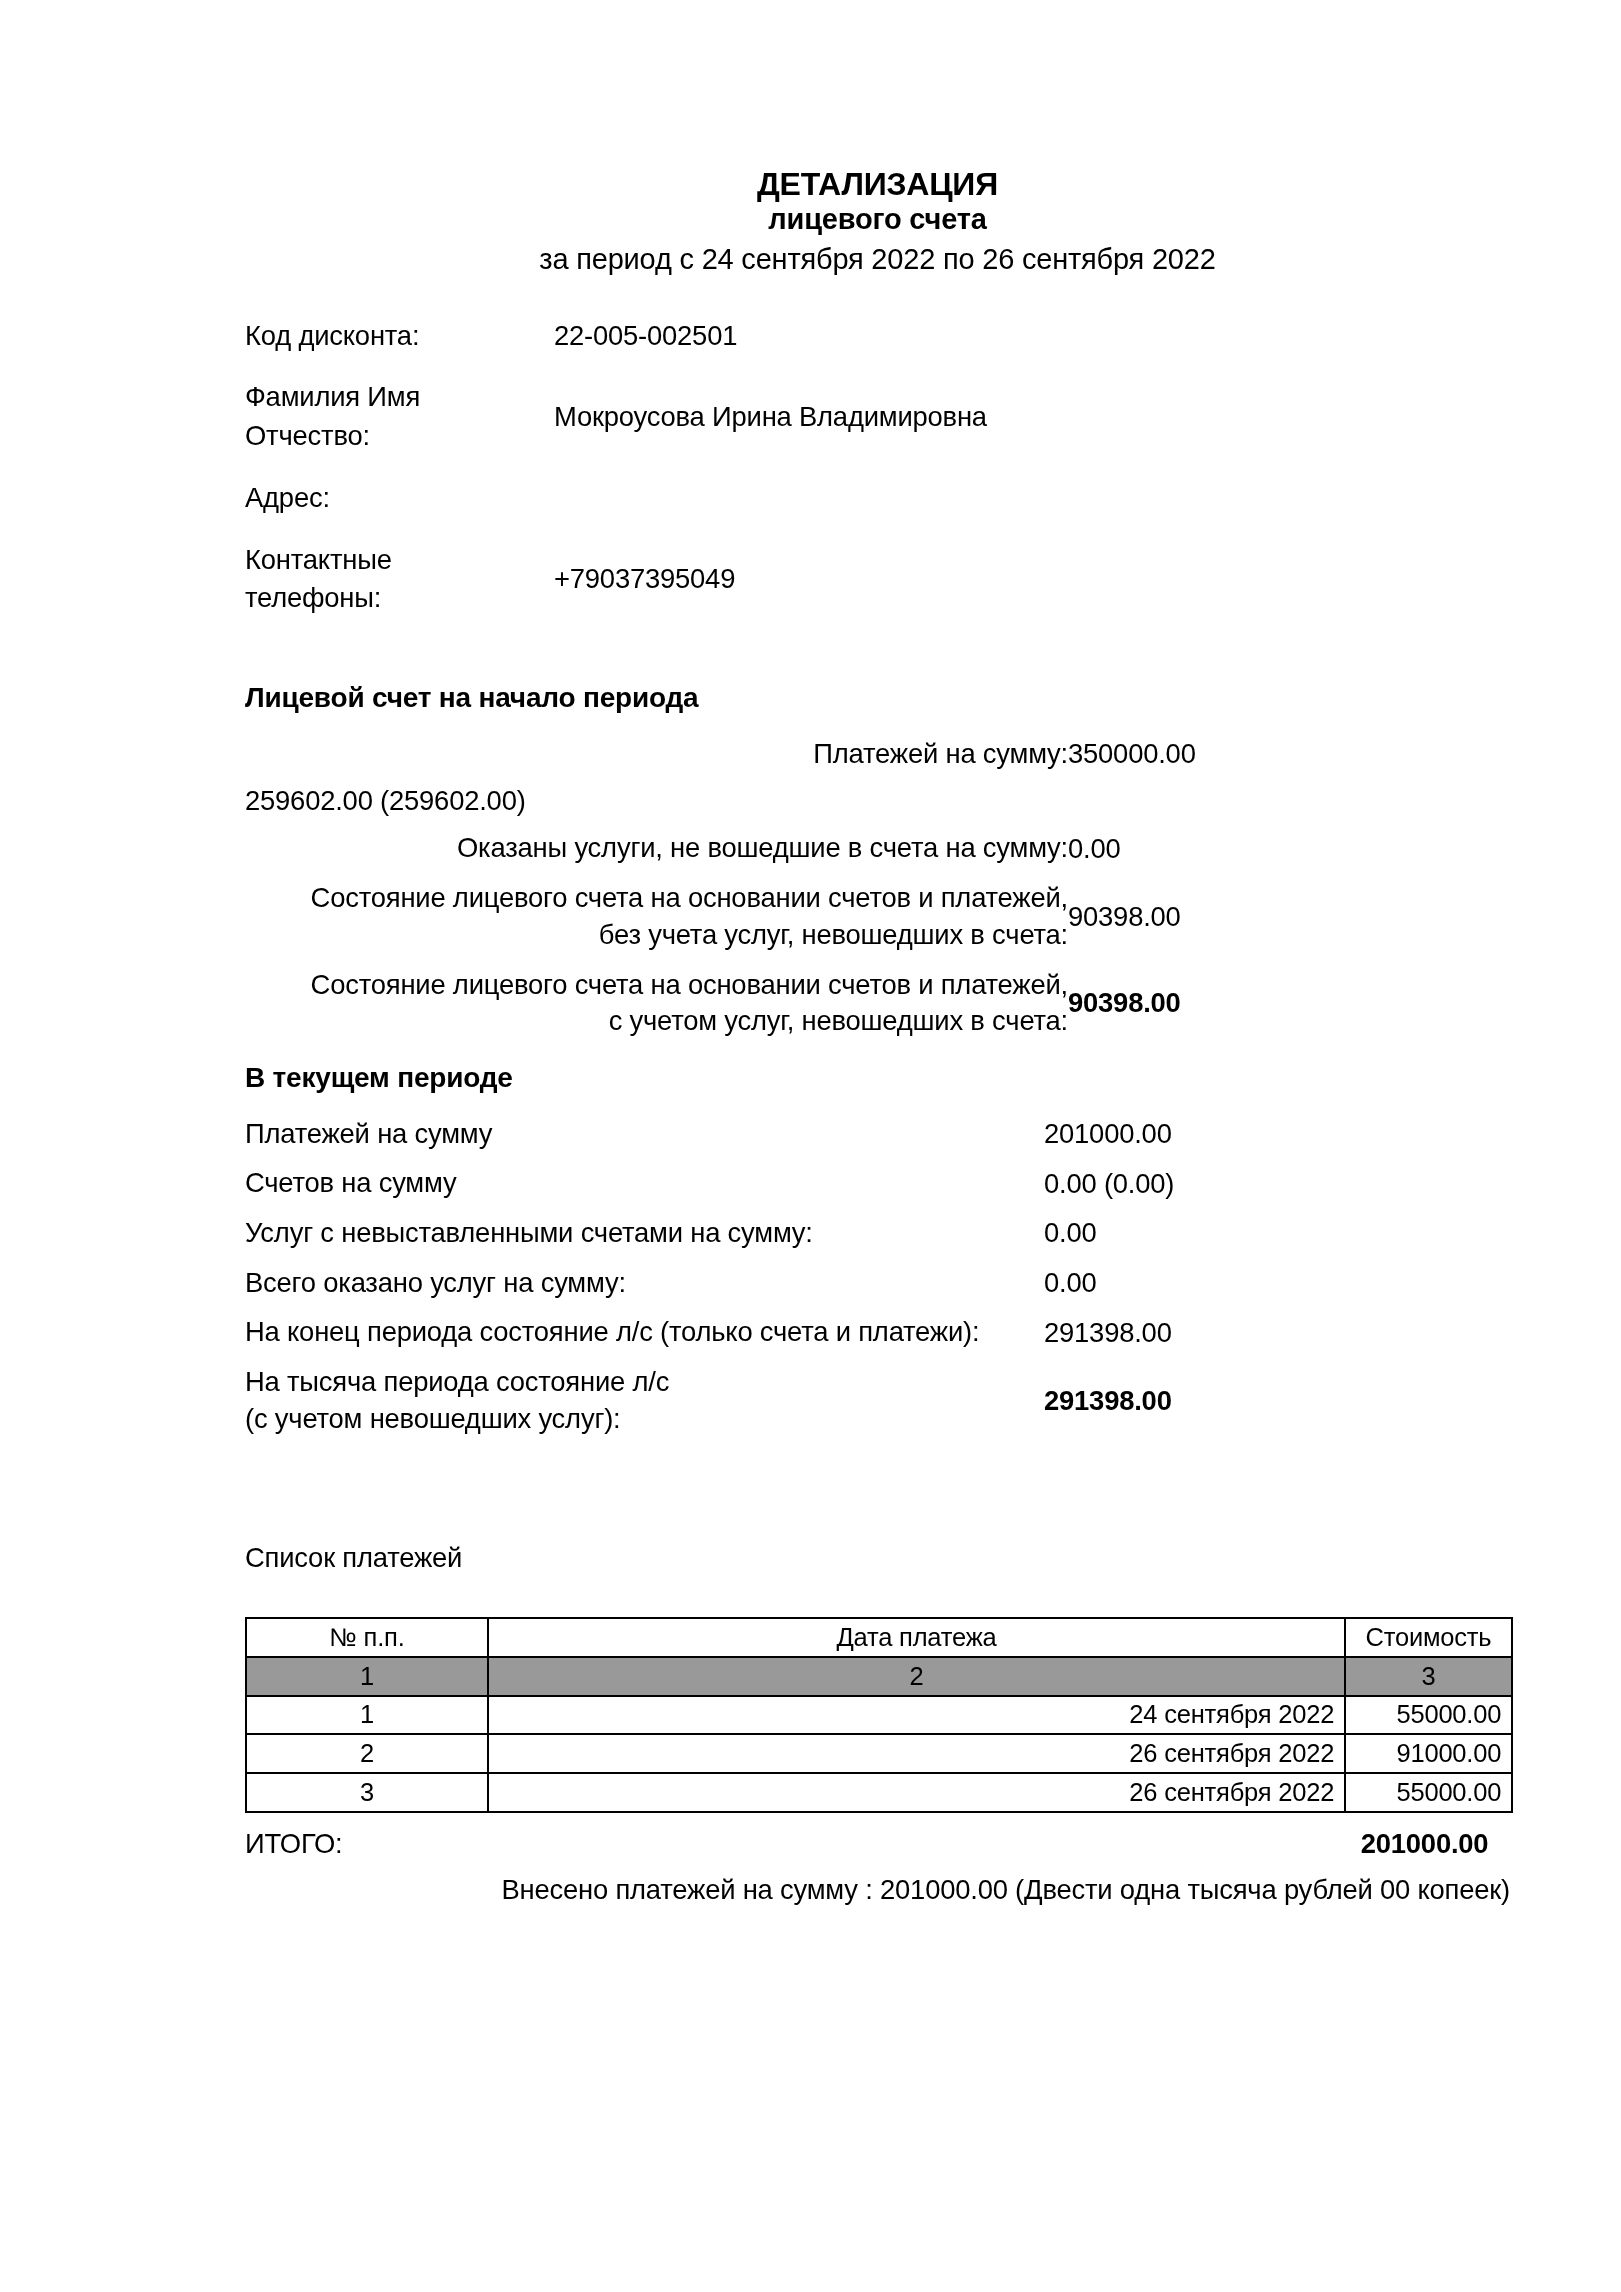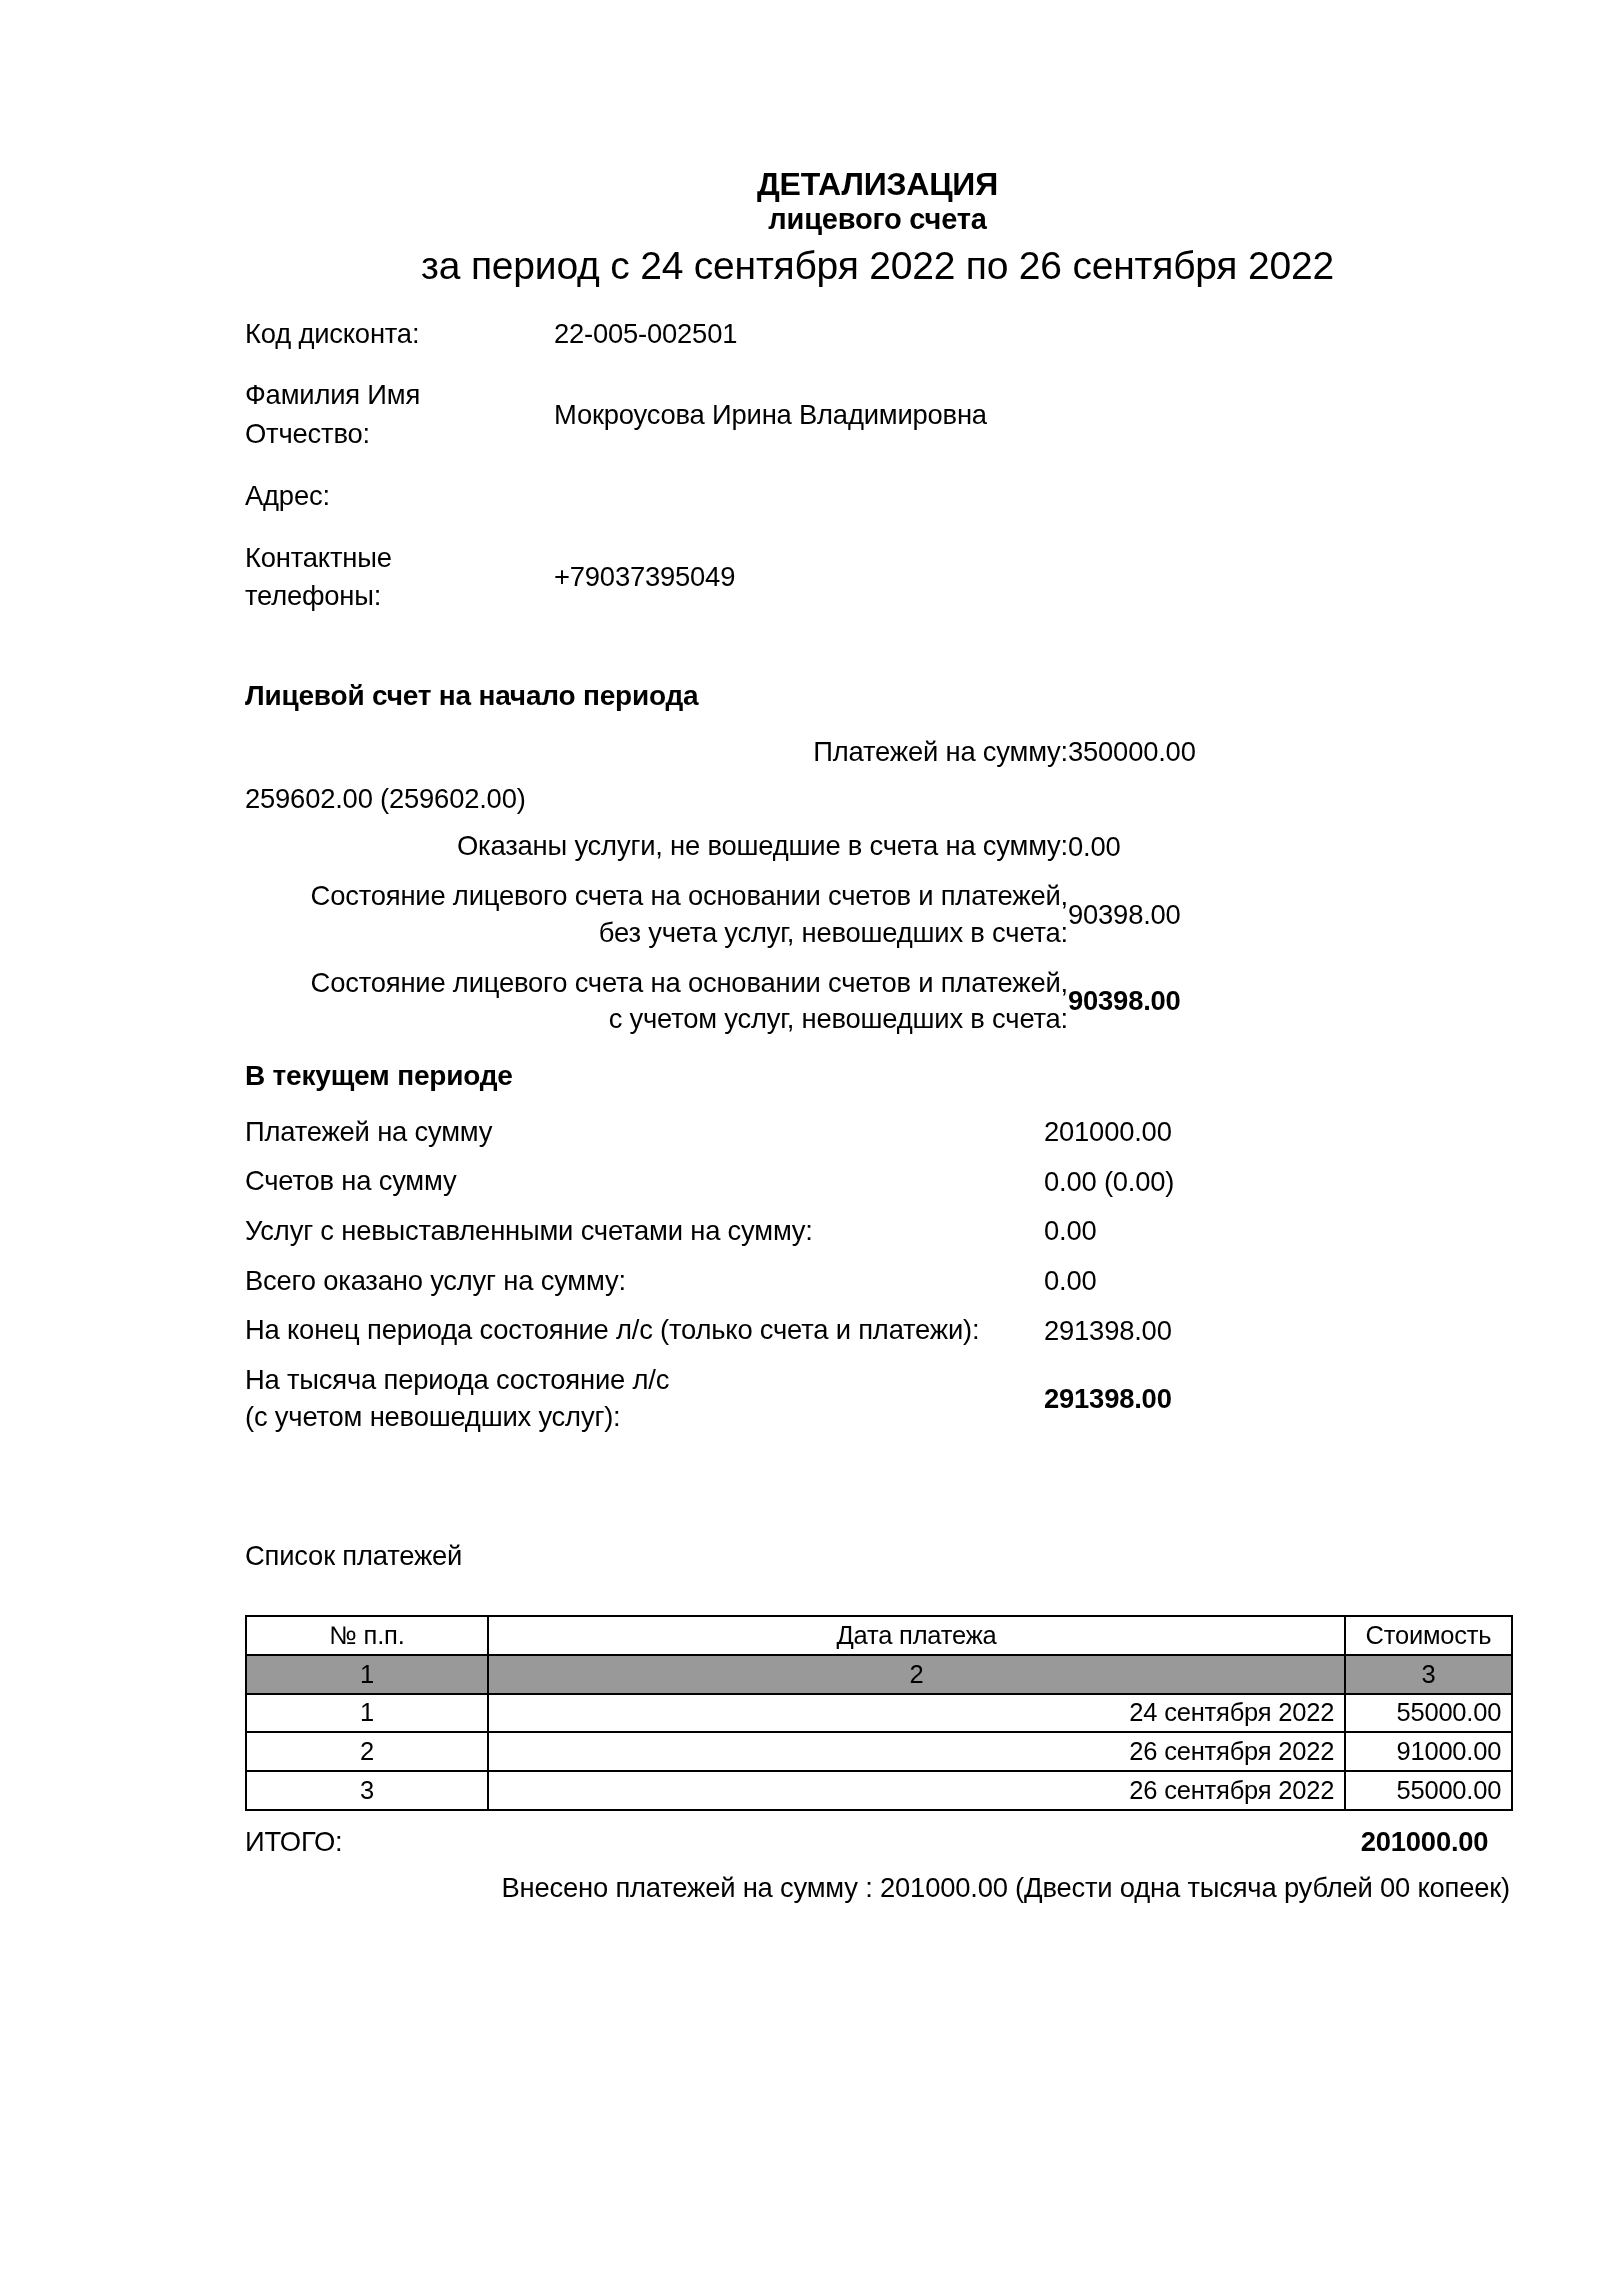--- a/index.html
+++ b/index.html
@@ -13,24 +13,24 @@
     letter-spacing: -0.2px;
   }
   .page {
     padding-top: 167px;
     padding-left: 245px;
     width: 1510px; 
   }
   .content { width: 1265px; }
 
   
-  .title-block { text-align: center; margin-bottom: 23px; }
+  .title-block { text-align: center; margin-bottom: 38px; }
   .title-main { font-weight: bold; font-size: 32px; line-height: 1.1; }
   .title-sub  { font-weight: bold; font-size: 29px; line-height: 1.2; }
-  .title-period { font-size: 39px; line-height: 1.3; margin-top: 3.9px; }
+  .title-period { font-size: 29px; line-height: 1.3; margin-top: 3.9px; }
 
   
   .cust-row { display: flex; align-items: center; margin-bottom: 23.5px; }
   .cust-label { width: 309px; flex: none; white-space: pre-line; line-height: 1.4; }
   .cust-value { flex: 1; }
 
   
   .section-heading { font-weight: bold; font-size: 28px; margin: 0 0 21.6px 0; }
   .sec-open  { margin-top: 65px; }
   .sec-cur   { margin-top: 21.6px; }

